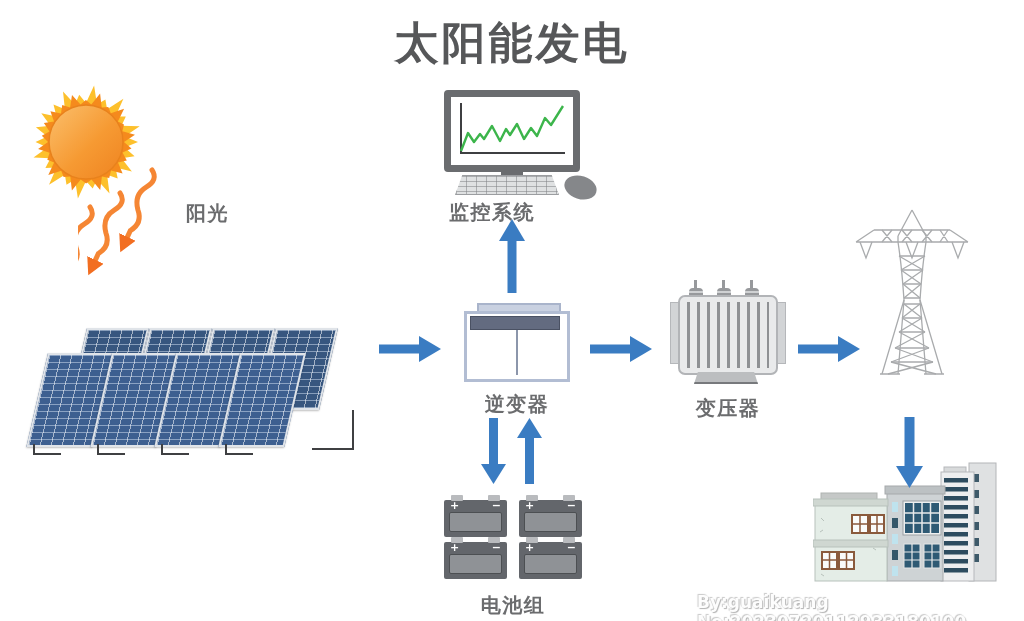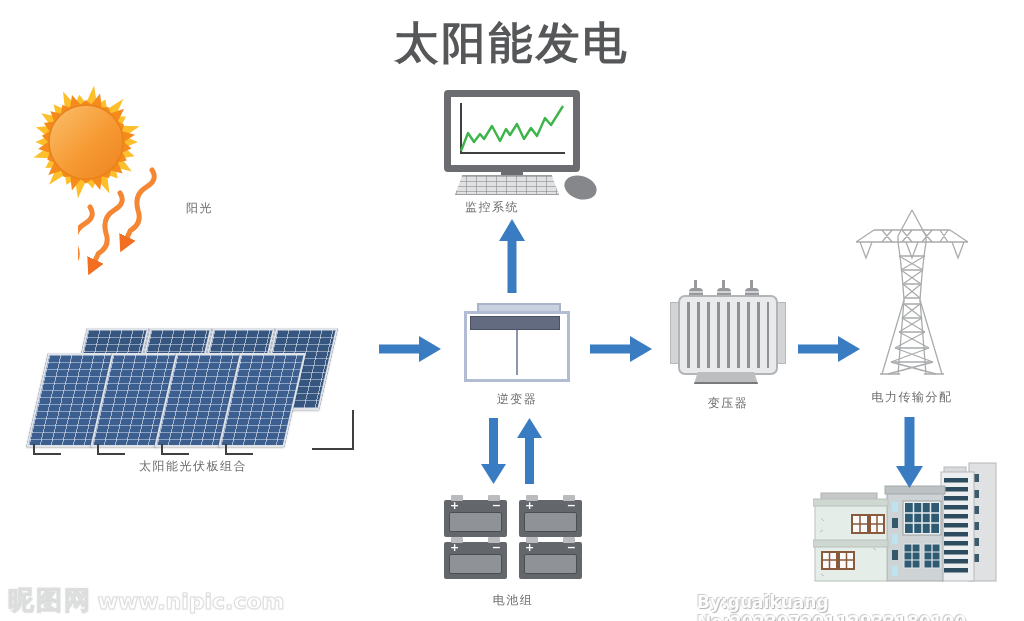--- a/index.html
+++ b/index.html
@@ -3,21 +3,21 @@
 <meta charset="utf-8">
 <style>
   html,body{margin:0;padding:0;background:#fff;}
   #stage{position:relative;width:1024px;height:621px;background:#ffffff;overflow:hidden;
          font-family:"DejaVu Sans","Liberation Sans",sans-serif;}
   .abs{position:absolute;}
   
   #title{left:0;right:0;top:14px;text-align:center;font-size:44px;font-weight:800;
          color:#565759;letter-spacing:3px;}
   
-  .nlabel{color:#6b6c6e;font-size:12px;letter-spacing:1.5px;text-align:center;}
+  .nlabel{color:#6b6c6e;font-size:20px;letter-spacing:1.5px;text-align:center;font-weight:bold;}
   
   .panel{position:absolute;border:2px solid #e0e4e9;box-shadow:0 1px 2px rgba(0,0,0,.25);
          background-color:#3d5f90;
          background-image:
            repeating-linear-gradient(to right, rgba(255,255,255,.55) 0 1px, transparent 1px 11px),
            repeating-linear-gradient(to bottom, rgba(215,228,245,.5) 0 1px, transparent 1px 7px);
          transform:skewX(-13deg);transform-origin:top left;}
   .panel.back{width:58px;height:78px;background-color:#37567f;}
   .panel.front{width:62px;height:90px;}
   .leg{position:absolute;width:26px;height:9px;border-left:2px solid #3f4042;border-bottom:2px solid #3f4042;}
@@ -107,21 +107,20 @@
     <div class="panel front" style="left:94px;top:31px"></div>
     <div class="panel front" style="left:158px;top:31px"></div>
     <div class="panel front" style="left:222px;top:31px"></div>
     <div class="leg" style="left:15px;top:122px"></div>
     <div class="leg" style="left:79px;top:122px"></div>
     <div class="leg" style="left:143px;top:122px"></div>
     <div class="leg" style="left:207px;top:122px"></div>
     <div class="brkt-v" style="left:334px;top:88px"></div>
     <div class="brkt-h" style="left:294px;top:126px"></div>
   </div>
-  <div class="abs nlabel" style="left:73px;top:458px;width:240px">太阳能光伏板组合</div>
 
   <div class="abs" id="mon-frame">
     <svg width="122" height="68" viewBox="0 0 122 68">
       <path d="M10,6 V56 H114" fill="none" stroke="#3e3f41" stroke-width="2"></path>
       <polyline points="10,54 17,36 23,45 29,37 33,42 41,29 49,44 55,32 59,38 66,27 73,42 80,31 86,39 94,21 100,28 112,9" fill="none" stroke="#3cb54b" stroke-width="2.4" stroke-linejoin="round"></polyline>
     </svg>
   </div>
   <div class="abs" id="mon-neck"></div>
   <div class="abs" id="mon-base"></div>
   <div class="abs" id="keyboard"></div>
@@ -186,21 +185,20 @@
       <path d="M12,36 L18,52 L24,36 M58,36 L64,52 L70,36 M104,36 L110,52 L116,36"></path>
       <path d="M50,36 C54,62 55,80 56,94 L34,168 M78,36 C74,62 73,80 72,94 L94,168"></path>
       <path d="M56,94 L50,168 M72,94 L78,168"></path>
       <path d="M51,50 H77 M53,64 H75 M55,78 H73 M56,92 H72 M56,98 H72"></path>
       <path d="M51,50 L75,64 M77,50 L53,64 M53,64 L73,78 M75,64 L55,78 M55,78 L72,92 M73,78 L56,92"></path>
       <path d="M54,112 H74 M51,126 H77 M47,142 H81 M43,156 H85"></path>
       <path d="M56,98 L74,112 M72,98 L54,112 M54,112 L77,126 M74,112 L51,126 M51,126 L81,142 M77,126 L47,142 M47,142 L85,156 M81,142 L43,156 M43,156 L88,168 M85,156 L40,168"></path>
       <path d="M32,168 H52 M76,168 H96"></path>
     </g>
   </svg>
-  <div class="abs nlabel" style="left:832px;top:389px;width:160px">电力传输分配</div>
 
   <svg class="abs" style="left:813px;top:460px" width="190" height="123" viewBox="0 0 190 123">
     <g>
       <rect x="156" y="3" width="27" height="118" fill="#dfe1e2" stroke="#b3b5b8"></rect>
       <g fill="#3e5a6a">
         <rect x="161" y="14" width="5" height="8"></rect>
           <rect x="161" y="30" width="5" height="8"></rect>
         <rect x="161" y="46" width="5" height="8"></rect>
           <rect x="161" y="62" width="5" height="8"></rect>
         <rect x="161" y="78" width="5" height="8"></rect>
@@ -294,19 +292,15 @@
         <rect x="8" y="18" width="9" height="48"></rect>
       </g>
   </svg>
   <svg class="abs" style="left:896px;top:417px" width="27" height="71" viewBox="0 0 27 71">
     <g fill="#3a7cc2">
         <rect x="8.5" y="0" width="10" height="51"></rect>
         <polygon points="0,49 27,49 13.5,71"></polygon>
       </g>
   </svg>
 
-  <div class="abs" id="wm-left">
-    <span class="site">昵图网</span>
-    <span class="url">www.nipic.com</span>
-  </div>
   <div class="abs" id="wm-right">By:guaikuang No:20230720112933180100</div>
 
 </div>
 
 </body></html>

